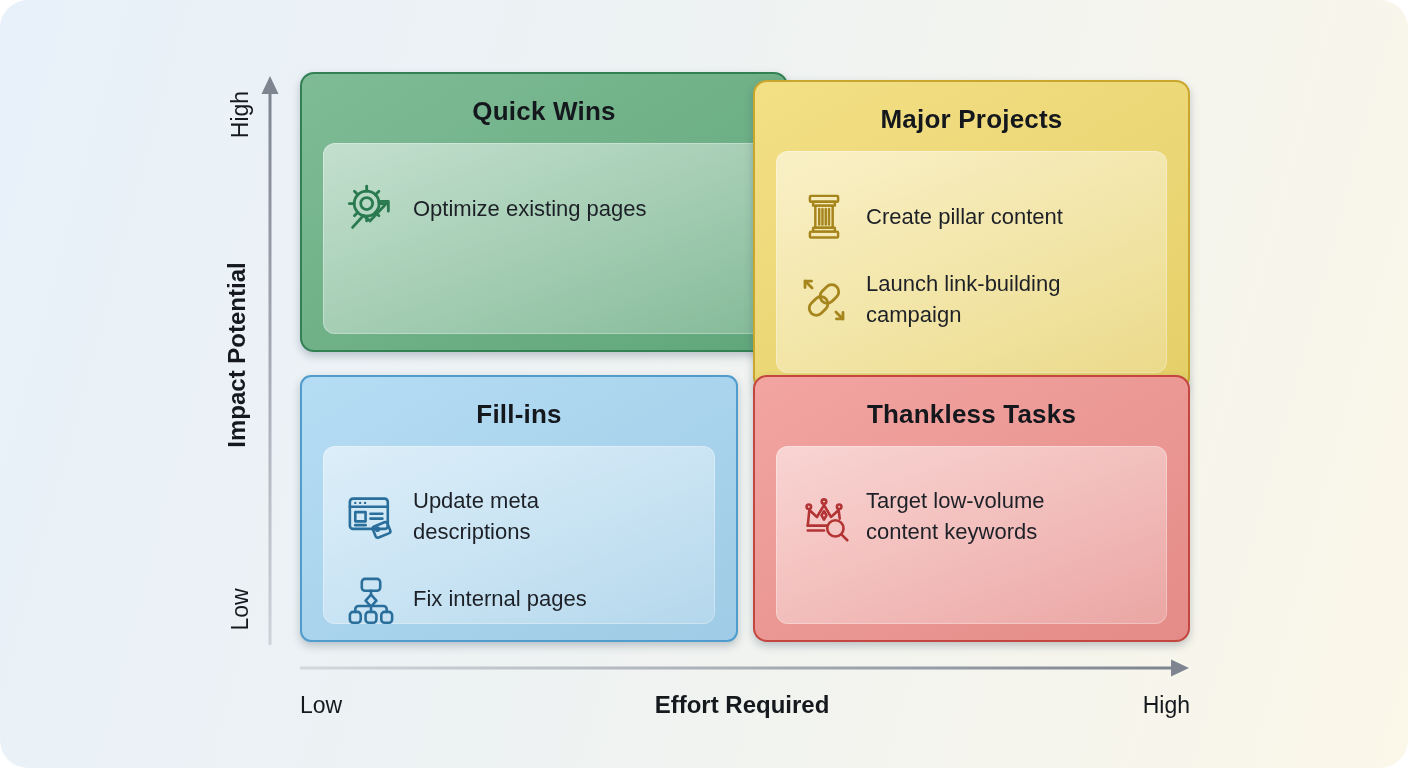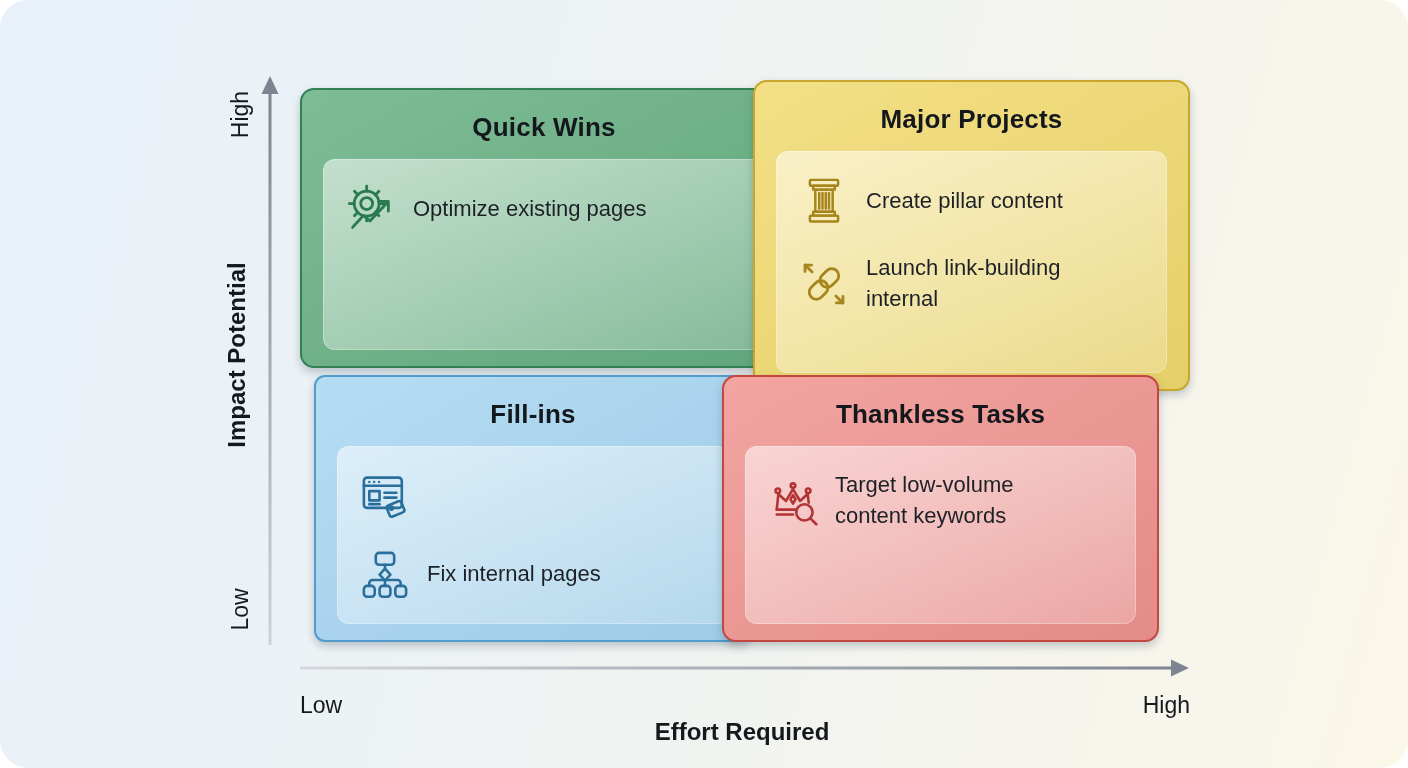--- a/index.html
+++ b/index.html
@@ -10,40 +10,40 @@
   }
   
   .axis-svg { position:absolute; inset:0; pointer-events:none; }
   .axis-label { position:absolute; color:#15191e; font-size:23px; }
   .axis-label.vert { transform:rotate(-90deg); text-align:center; }
   .axis-title { font-weight:700; font-size:24px; }
   .lab-y-high { left:190px; top:101px; width:100px; }
   .lab-y-title { left:127px; top:341px; width:220px; }
   .lab-y-low  { left:190px; top:596px; width:100px; }
   .lab-x-low  { left:300px; top:692px; }
-  .lab-x-title{ left:592px; top:718px; width:300px; text-align:center; }
+  .lab-x-title{ left:592px; top:691px; width:300px; text-align:center; }
   .lab-x-high { left:1090px; top:692px; width:100px; text-align:right; }
   
   .quadrant {
     position:absolute; border-radius:14px; border:2px solid var(--border);
     background-color:var(--fill);
     background-image:linear-gradient(150deg, rgba(255,255,255,0.16), rgba(0,0,0,0.05));
     box-shadow:0 4px 9px rgba(52,73,94,0.28);
   }
-  .q-tl { left:300px; top:88px;  width:488px; height:280px; }
+  .q-tl { left:300px; top:72px;  width:488px; height:280px; }
   .q-tr { left:753px; top:80px;  width:437px; height:311px; }
-  .q-bl { left:314px; top:375px; width:438px; height:267px;border-radius:11px; }
-  .q-br { left:722px; top:375px; width:437px; height:267px; }
+  .q-bl { left:300px; top:375px; width:438px; height:267px;border-radius:11px; }
+  .q-br { left:753px; top:375px; width:437px; height:267px; }
   .q-title { text-align:center; padding-top:22px; font-size:26px; font-weight:700; color:#14181d; letter-spacing:0.2px; }
   .panel {
     position:absolute; left:21px; right:21px; top:69px; bottom:16px;
     border-radius:12px;
     background:linear-gradient(160deg, rgba(255,255,255,0.55), rgba(255,255,255,0.22));
     box-shadow:inset 0 0 0 1px rgba(255,255,255,0.30);
-    padding:24px 22px; display:flex; flex-direction:column; gap:26px;
+    padding:40px 22px; display:flex; flex-direction:column; gap:26px;
   }
   .task { display:flex; align-items:center; gap:16px; }
   .icon { width:52px; height:52px; flex:0 0 52px; color:var(--icon); display:flex; align-items:center; justify-content:center; }
   .icon svg { width:52px; height:52px; }
   .task-text { font-size:22px; line-height:1.4; color:#1d2127; }
 </style>
 </head>
 <body>
 
 <div class="canvas">
@@ -124,21 +124,21 @@
         <span class="icon">
           <svg viewBox="0 0 48 48" fill="none" stroke="currentColor" stroke-width="2.6" stroke-linecap="round" stroke-linejoin="round">
             <rect x="22.5" y="9" width="13" height="19" rx="6.5" transform="rotate(45 29 18.5)"></rect>
             <rect x="12.5" y="20" width="13" height="19" rx="6.5" transform="rotate(45 19 29.5)"></rect>
             <line x1="13" y1="13" x2="6.5" y2="6.5"></line>
             <polyline points="6.5,12.5 6.5,6.5 12.5,6.5"></polyline>
             <line x1="35" y1="35" x2="41.5" y2="41.5"></line>
             <polyline points="35.5,41.5 41.5,41.5 41.5,35.5"></polyline>
           </svg>
         </span>
-        <span class="task-text" style="max-width:235px">Launch link-building internal</span>
+        <span class="task-text" style="max-width:235px">Launch link-building campaign</span>
       </div>
     </div>
   </section>
 
   <section class="quadrant q-bl" style="--fill: #a7d6f2; --border: #4f9ccd; --icon: #2a6f9b;">
     <h2 class="q-title">Fill-ins</h2>
     <div class="panel">
       <div class="task">
         <span class="icon">
           <svg viewBox="0 0 48 48" fill="none" stroke="currentColor" stroke-width="2.4" stroke-linecap="round" stroke-linejoin="round">
@@ -150,20 +150,21 @@
             <rect x="9.5" y="19.5" width="9.5" height="8.5"></rect>
             <line x1="23.5" y1="21" x2="34.5" y2="21"></line>
             <line x1="23.5" y1="25.5" x2="34.5" y2="25.5"></line>
             <line x1="9.5" y1="31.5" x2="19" y2="31.5"></line>
             <g transform="rotate(-22 33.5 36)">
               <rect x="26.5" y="30.5" width="14.5" height="11" rx="2.2"></rect>
               <circle cx="30.5" cy="34" r="1.4"></circle>
             </g>
           </svg>
         </span>
+        <span class="task-text" style="max-width:155px">Update meta descriptions</span>
       </div>
       <div class="task">
         <span class="icon">
           <svg viewBox="0 0 48 48" fill="none" stroke="currentColor" stroke-width="2.4" stroke-linecap="round" stroke-linejoin="round">
             <rect x="15.5" y="4.5" width="17" height="11" rx="3"></rect>
             <line x1="24" y1="15.5" x2="24" y2="19"></line>
             <polygon points="24,19 29,24.5 24,30 19,24.5"></polygon>
             <line x1="24" y1="30" x2="24" y2="35"></line>
             <path d="M9.5,35 v-2.5 a3,3 0 0 1 3,-3 h23 a3,3 0 0 1 3,3 v2.5"></path>
             <rect x="4.5" y="35" width="10" height="10" rx="3"></rect>

